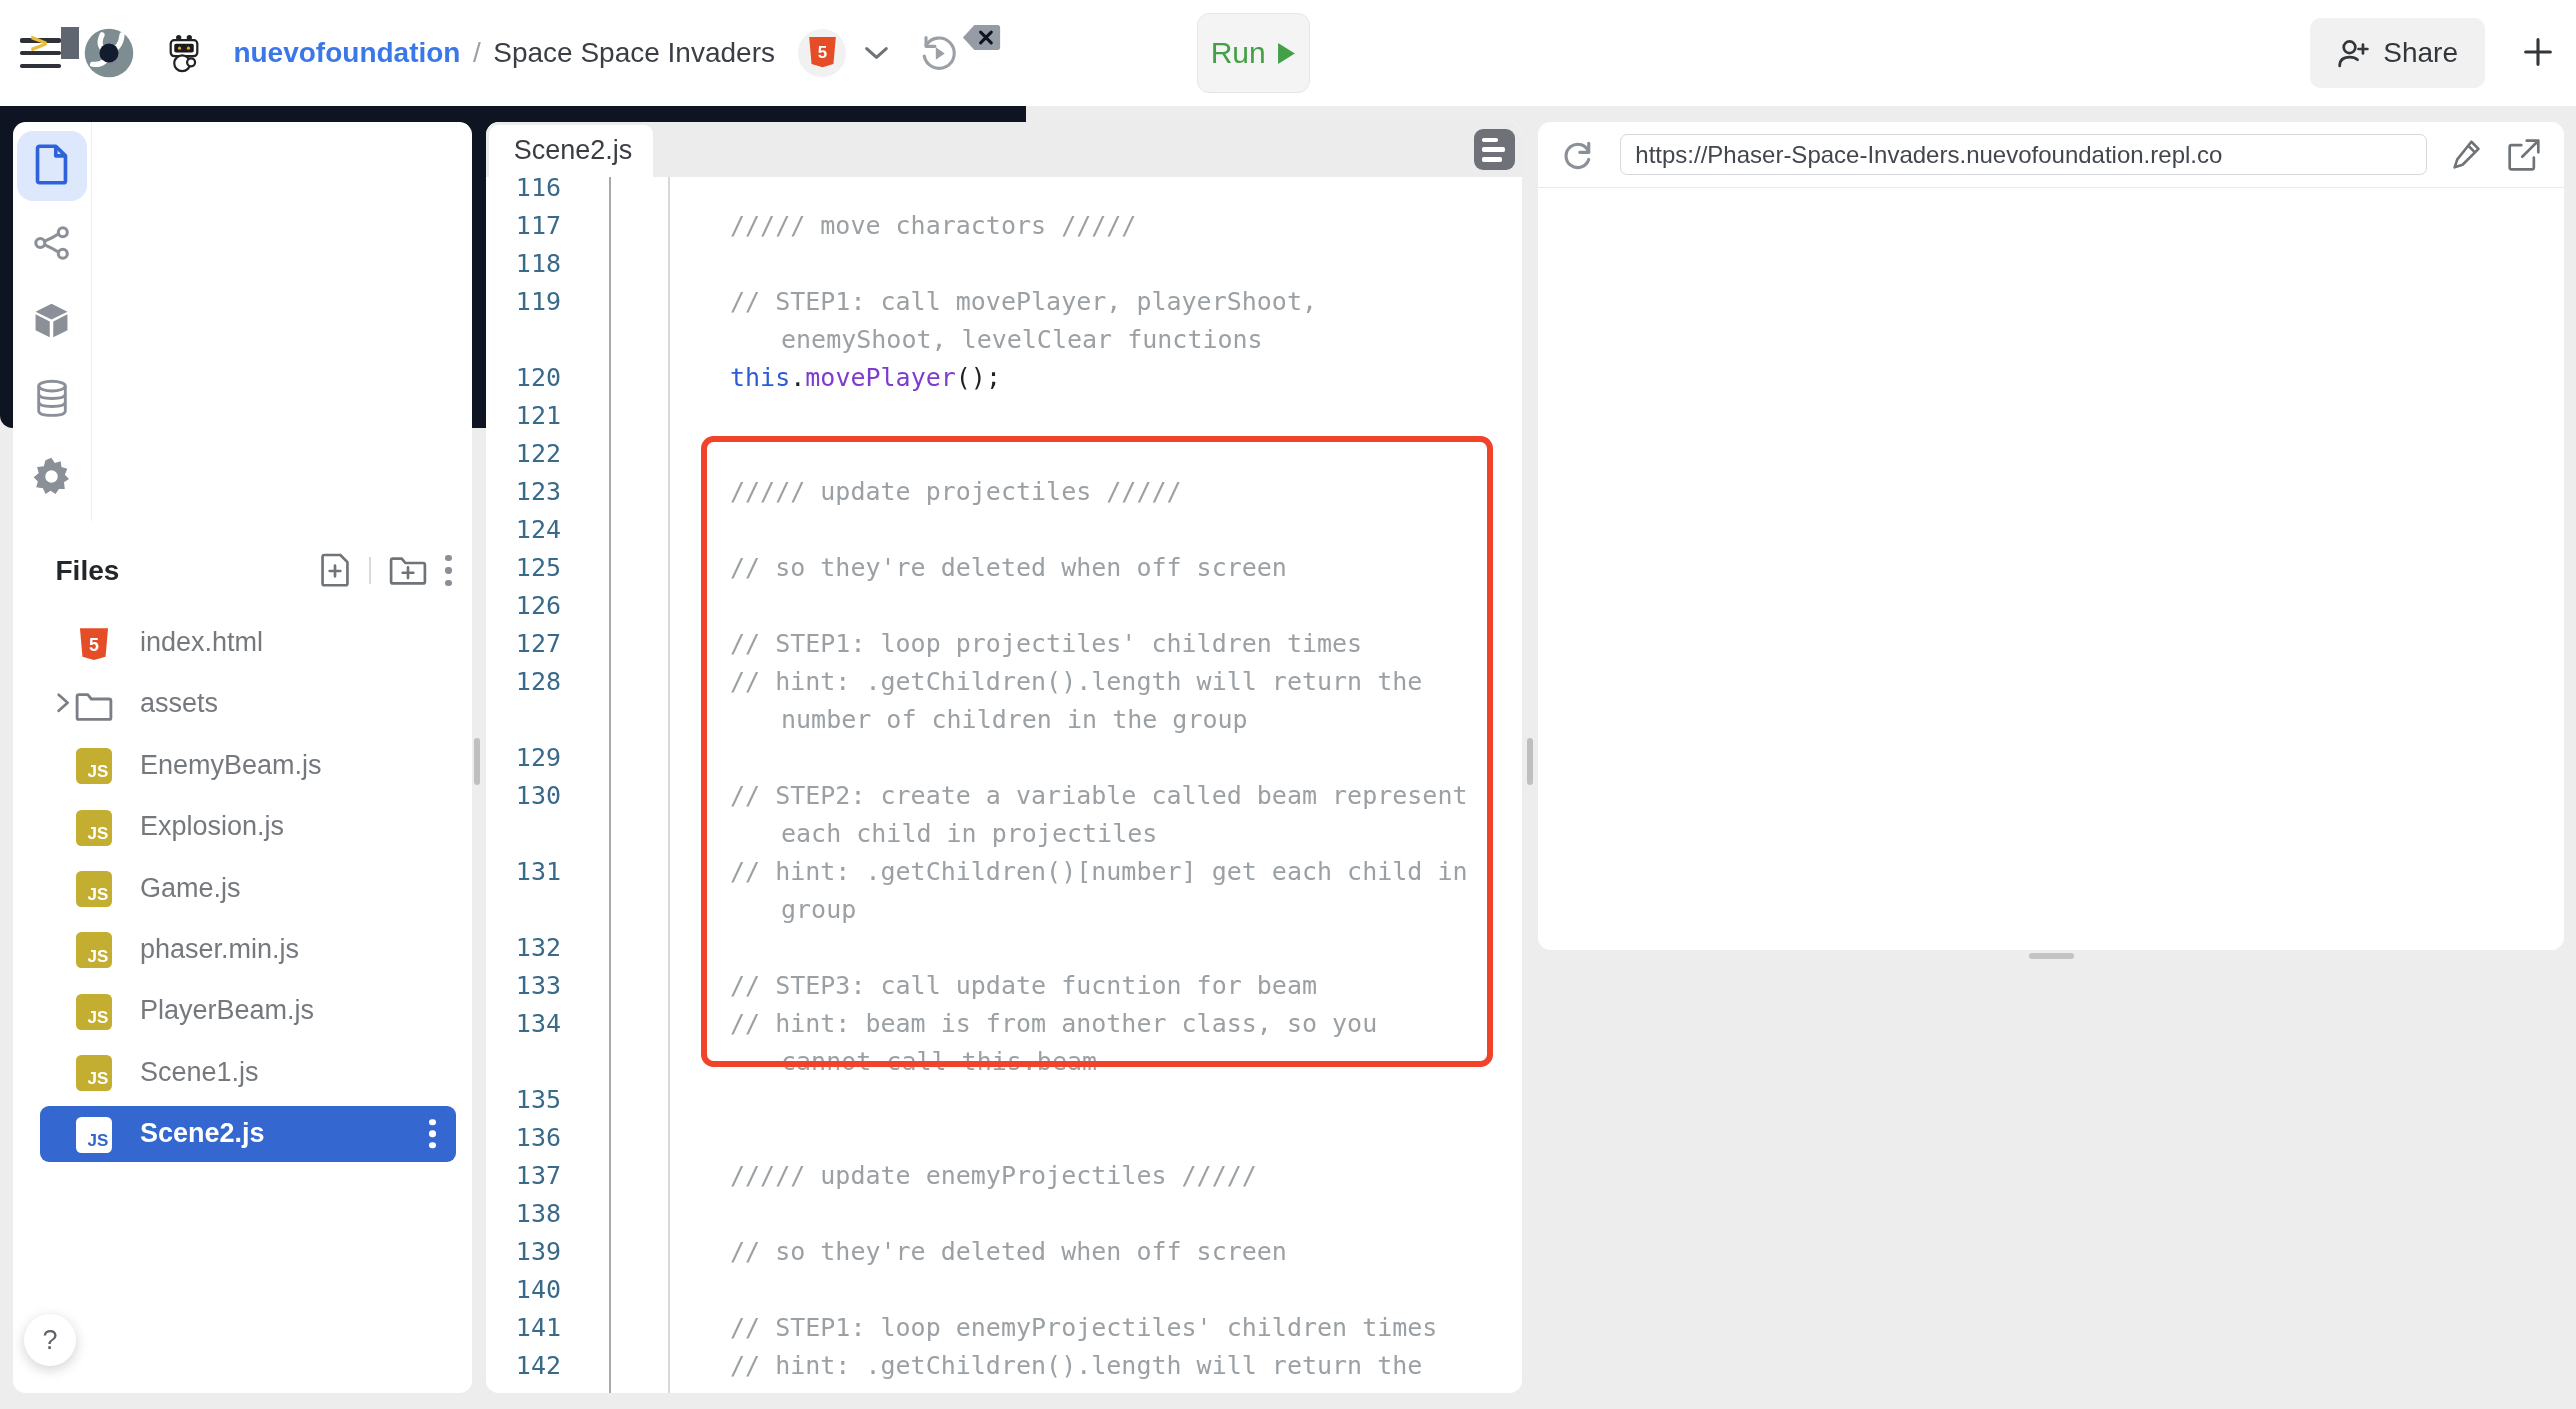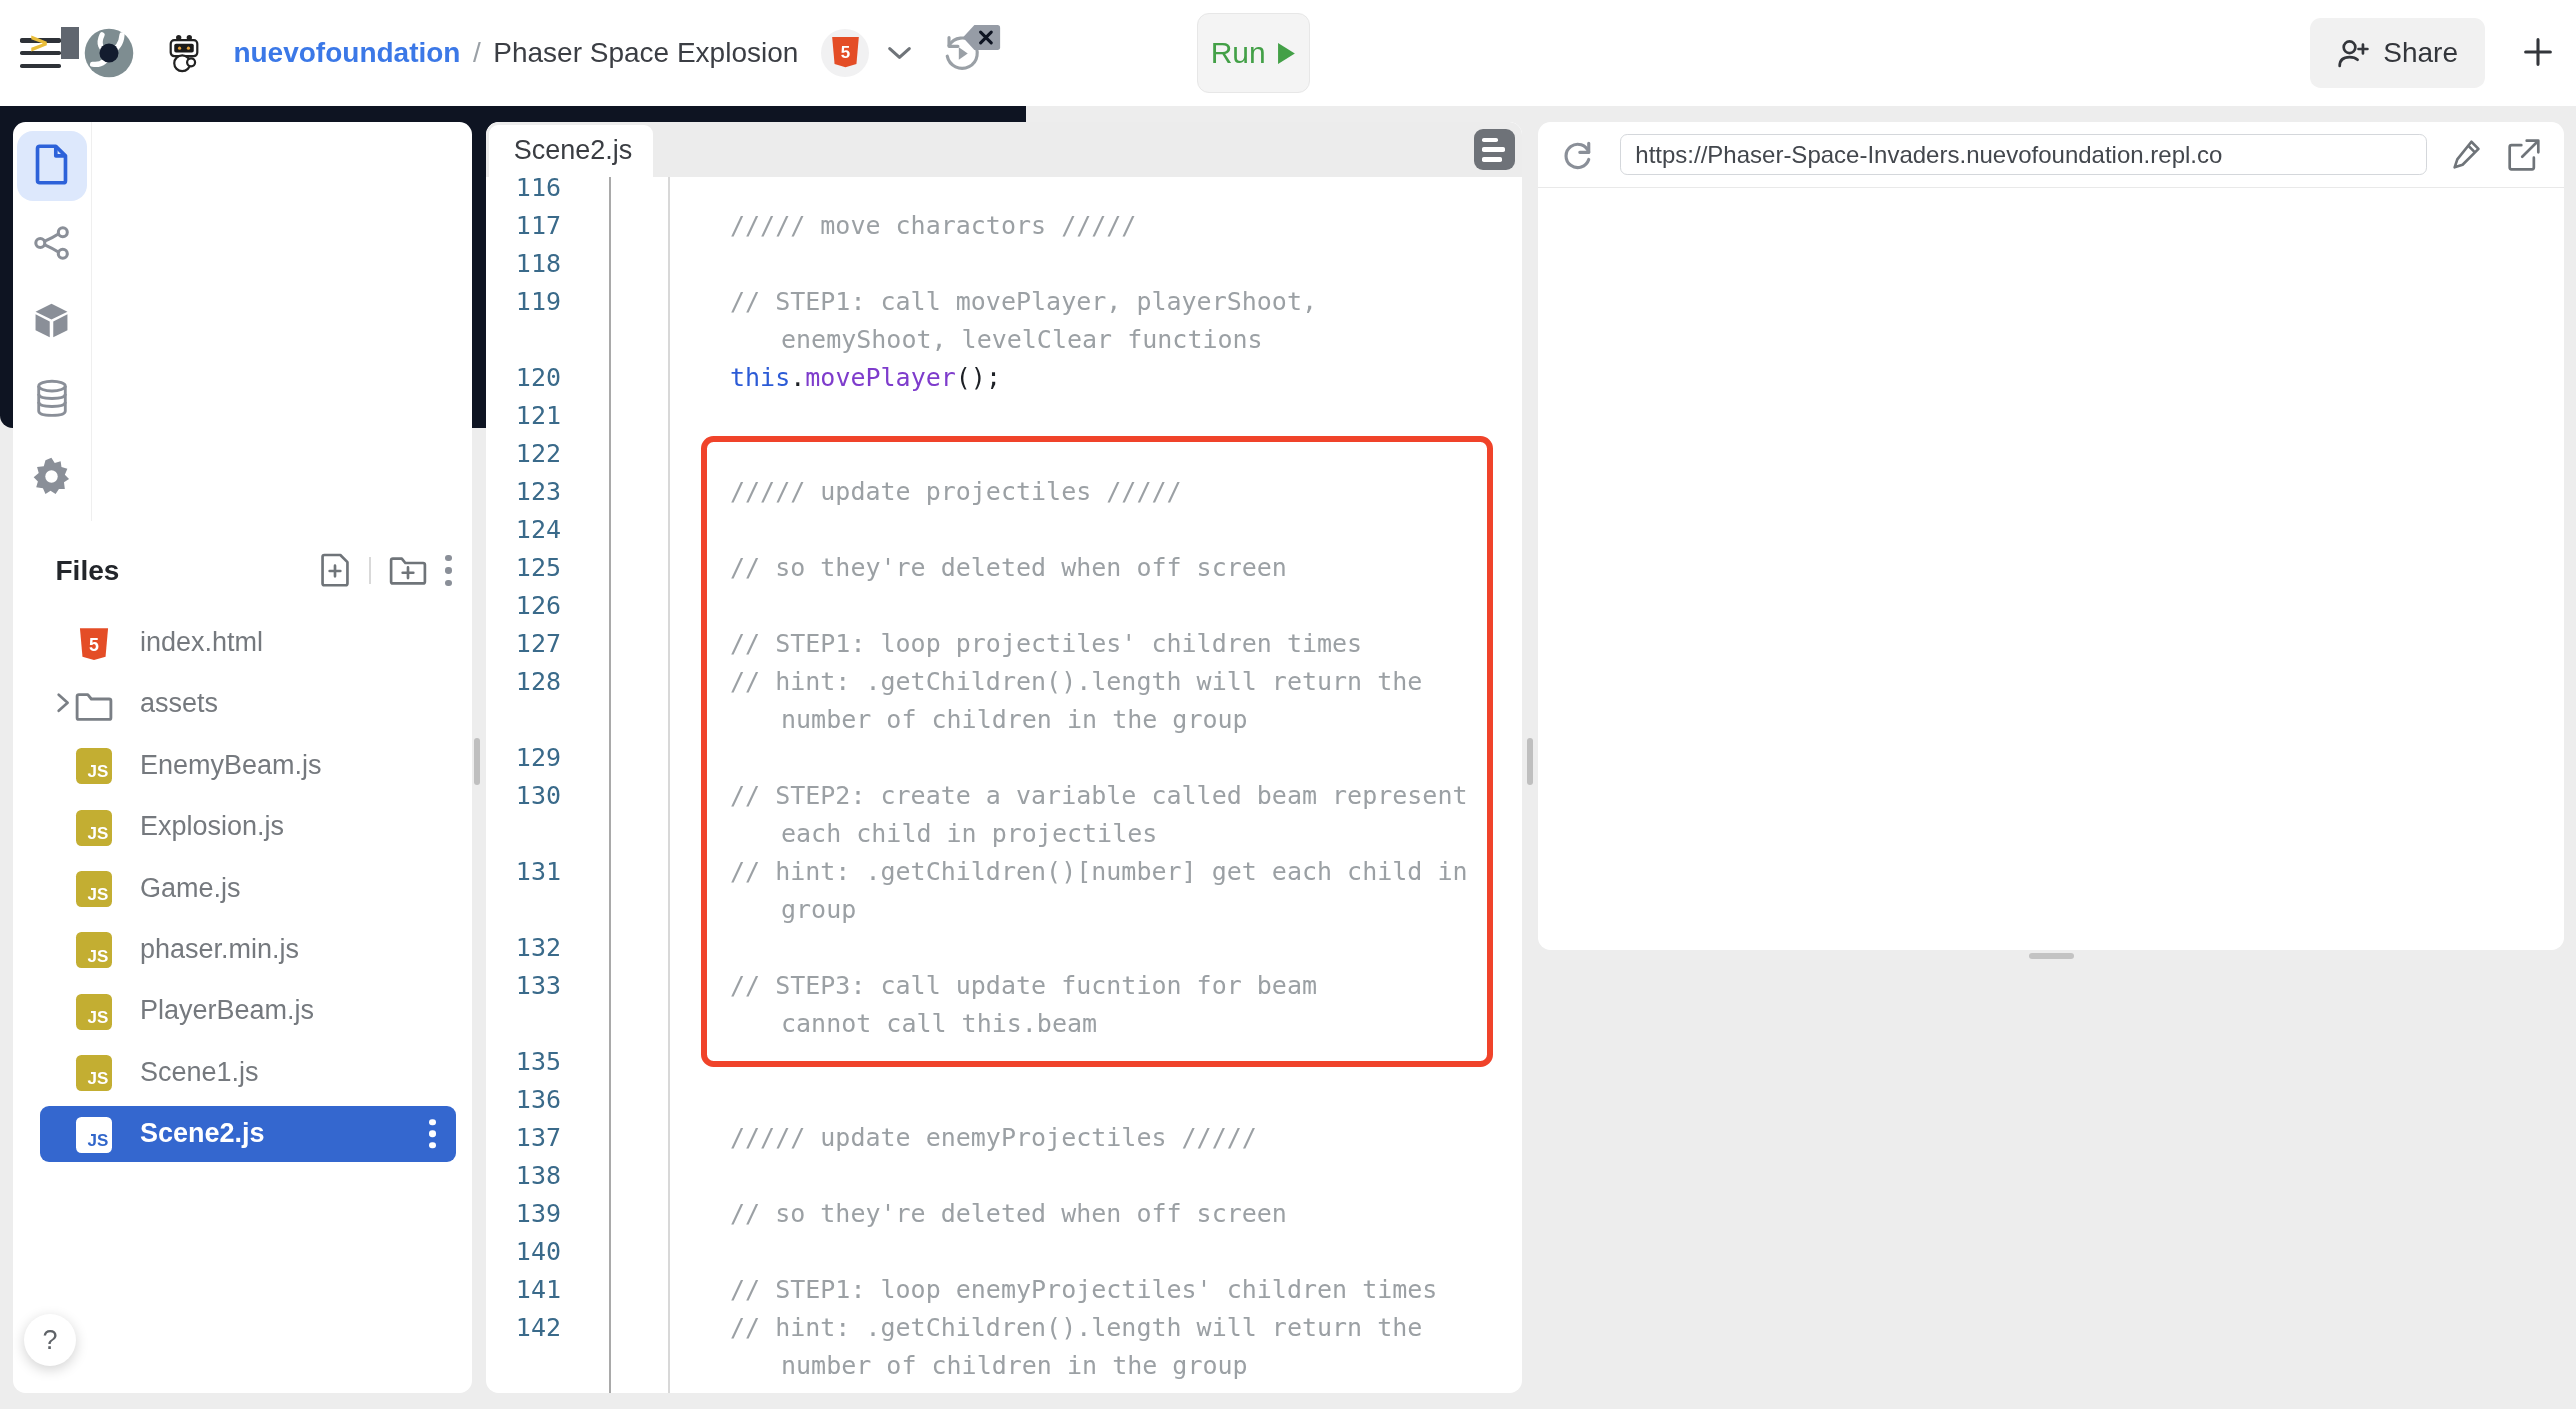--- a/index.html
+++ b/index.html
@@ -124,21 +124,21 @@
       <circle cx="16" cy="16" r="1.8" fill="#e8a33d"></circle>
         <circle cx="26" cy="16" r="1.8" fill="#e8a33d"></circle>
       <circle cx="19" cy="33" r="9" fill="#ffffff" stroke="#222" stroke-width="2.5"></circle>
       <circle cx="29" cy="32" r="4.5" fill="#ffffff" stroke="#222" stroke-width="2.5"></circle>
     </svg>
   </div>
 
   <div class="breadcrumb">
     <span class="bc-user">nuevofoundation</span>
     <span class="bc-sep">/</span>
-    <span class="bc-proj">Phaser Space Explosion</span>
+    <span class="bc-proj">Space Space Invaders</span>
   </div>
 
   <div class="lang-badge">
     <svg width="29" height="32" viewBox="0 0 32 36">
       <path d="M1 0 L31 0 L28.3 30.5 L16 34 L3.7 30.5 Z" fill="#e44d26"></path>
       <text x="16" y="24" text-anchor="middle" font-size="19" font-weight="bold" fill="#ffffff" font-family="Liberation Sans, sans-serif">5</text>
     </svg>
   </div>
 
   <div class="chev-down icon-btn">
@@ -343,20 +343,21 @@
         <div class="crow"><span class="ln">127</span><span class="ct"><span class="tok-comment">// STEP1: loop projectiles' children times</span></span></div>
         <div class="crow"><span class="ln">128</span><span class="ct"><span class="tok-comment">// hint: .getChildren().length will return the</span></span></div>
         <div class="crow"><span class="ln"></span><span class="ct wrap"><span class="tok-comment">number of children in the group</span></span></div>
         <div class="crow"><span class="ln">129</span><span class="ct"></span></div>
         <div class="crow"><span class="ln">130</span><span class="ct"><span class="tok-comment">// STEP2: create a variable called beam represent</span></span></div>
         <div class="crow"><span class="ln"></span><span class="ct wrap"><span class="tok-comment">each child in projectiles</span></span></div>
         <div class="crow"><span class="ln">131</span><span class="ct"><span class="tok-comment">// hint: .getChildren()[number] get each child in</span></span></div>
         <div class="crow"><span class="ln"></span><span class="ct wrap"><span class="tok-comment">group</span></span></div>
         <div class="crow"><span class="ln">132</span><span class="ct"></span></div>
         <div class="crow"><span class="ln">133</span><span class="ct"><span class="tok-comment">// STEP3: call update fucntion for beam</span></span></div>
+        <div class="crow"><span class="ln">134</span><span class="ct"><span class="tok-comment">// hint: beam is from another class, so you</span></span></div>
         <div class="crow"><span class="ln"></span><span class="ct wrap"><span class="tok-comment">cannot call this.beam</span></span></div>
         <div class="crow"><span class="ln">135</span><span class="ct"></span></div>
         <div class="crow"><span class="ln">136</span><span class="ct"></span></div>
         <div class="crow"><span class="ln">137</span><span class="ct"><span class="tok-comment">///// update enemyProjectiles /////</span></span></div>
         <div class="crow"><span class="ln">138</span><span class="ct"></span></div>
         <div class="crow"><span class="ln">139</span><span class="ct"><span class="tok-comment">// so they're deleted when off screen</span></span></div>
         <div class="crow"><span class="ln">140</span><span class="ct"></span></div>
         <div class="crow"><span class="ln">141</span><span class="ct"><span class="tok-comment">// STEP1: loop enemyProjectiles' children times</span></span></div>
         <div class="crow"><span class="ln">142</span><span class="ct"><span class="tok-comment">// hint: .getChildren().length will return the</span></span></div>
         <div class="crow"><span class="ln"></span><span class="ct wrap"><span class="tok-comment">number of children in the group</span></span></div>

